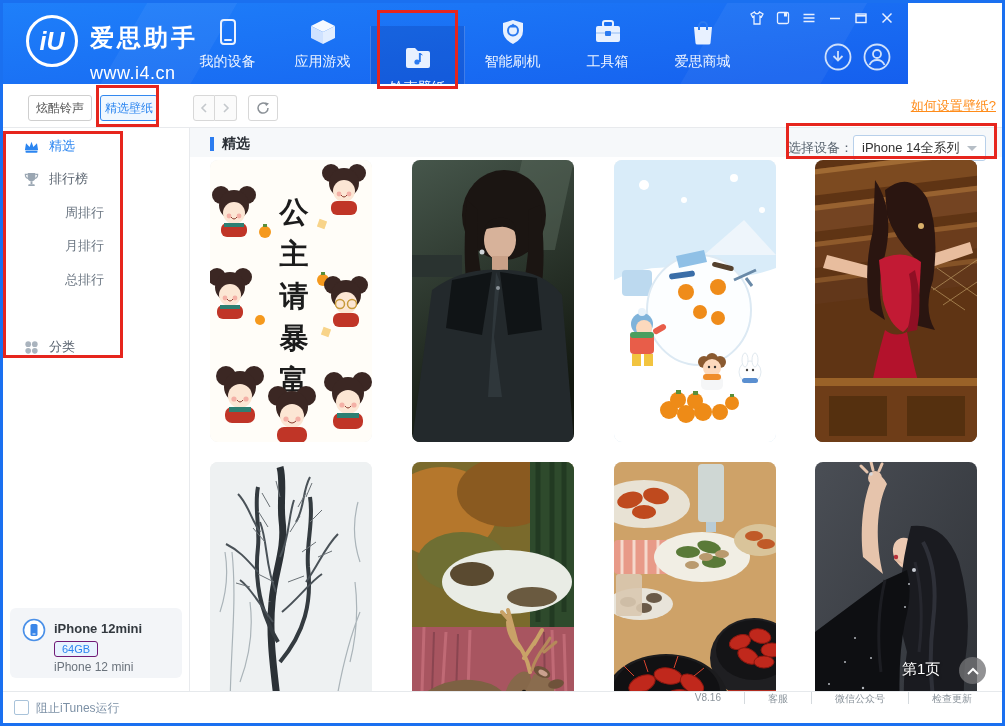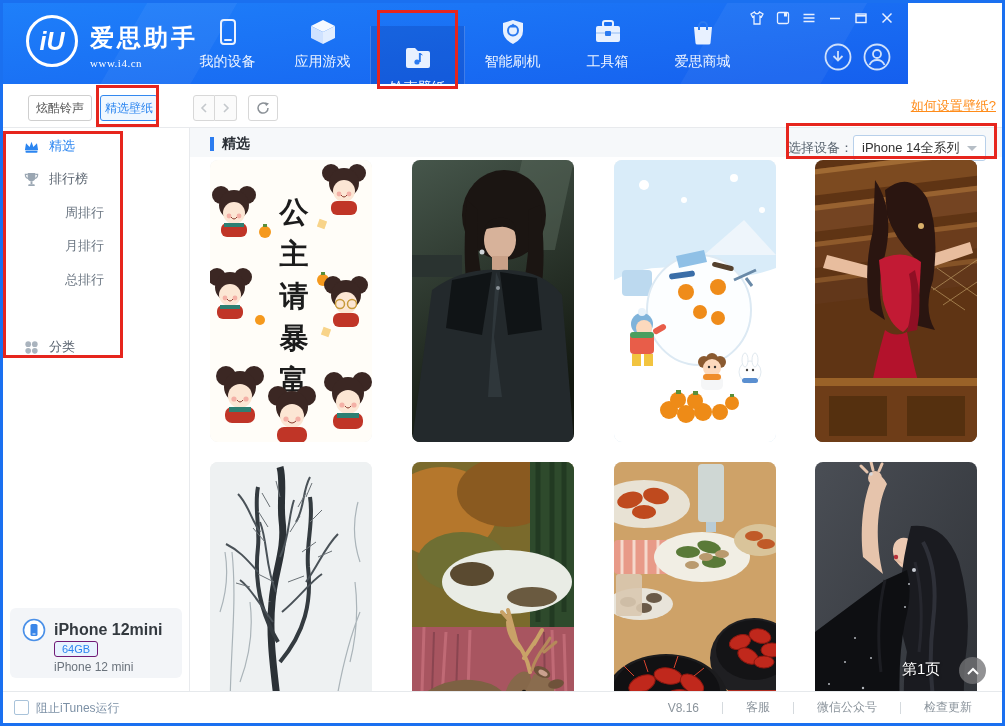--- a/index.html
+++ b/index.html
@@ -11,21 +11,21 @@
   
   .header{position:absolute;left:0;top:0;width:908px;height:84px;
     background:linear-gradient(173deg,#1e80fa 0%,#155fee 100%);overflow:hidden;}
   .header::before{content:"";position:absolute;left:0;top:0;width:100%;height:3px;background:#0c46c4;}
   .sheen{position:absolute;background:rgba(255,255,255,.05);transform:skewX(-30deg);}
   .logo-circle{position:absolute;left:26px;top:15px;width:52px;height:52px;border:3px solid #fff;
     border-radius:50%;box-sizing:border-box;color:#fff;font-weight:bold;font-size:25px;
     display:flex;align-items:center;justify-content:center;font-style:italic;}
   .brand{position:absolute;left:90px;top:22px;color:#fff;}
   .brand-name{font-size:24px;font-weight:bold;letter-spacing:3px;}
-  .brand-url{font-size:11px;margin-top:3px;letter-spacing:.5px;font-family:Liberation Serif, serif;}
+  .brand-url{font-size:18px;margin-top:9px;letter-spacing:.5px;}
 
   .nav{position:absolute;left:180px;top:0;height:84px;display:flex;}
   .nav-item{width:95px;height:84px;display:flex;flex-direction:column;align-items:center;
     justify-content:flex-start;padding-top:17px;box-sizing:border-box;color:#eef4ff;cursor:pointer;}
   .nav-item svg{width:30px;height:30px;}
   .nav-label{font-size:14px;margin-top:6px;white-space:nowrap;}
   .nav-item.selected{background:rgba(7,42,140,.22);
     border-left:1px solid rgba(150,190,255,.35);border-right:1px solid rgba(150,190,255,.35);margin-top:26px;}
 
   .winctl{position:absolute;top:9px;right:13px;display:flex;gap:9px;z-index:20;}
@@ -53,21 +53,21 @@
   .leftpanel{position:absolute;left:0;top:128px;width:190px;height:563px;background:#fff;
     border-right:1px solid #e8eaed;box-sizing:border-box;}
   .side-item{position:absolute;left:0;width:188px;height:28px;display:flex;align-items:center;
     font-size:13px;color:#5a6470;cursor:pointer;}
   .side-item svg{width:17px;height:17px;margin-left:23px;margin-right:9px;}
   .side-item.active{color:#2b85f0;}
   .side-item.sub{padding-left:65px;box-sizing:border-box;color:#6b7682;}
 
   .devcard{position:absolute;left:10px;top:480px;width:172px;height:70px;background:#f3f5f8;border-radius:6px;}
   .devcard .dicon{position:absolute;left:12px;top:10px;width:24px;height:24px;}
-  .devname{position:absolute;left:44px;top:13px;font-size:16px;font-weight:bold;color:#33393f;}
+  .devname{position:absolute;left:44px;top:13px;font-size:13px;font-weight:bold;color:#33393f;}
   .devcap{position:absolute;left:44px;top:33px;font-size:11px;color:#2b85f0;background:#e8f3fe;
     border:1px solid #701a75;border-radius:3px;padding:1px 7px;}
   .devmodel{position:absolute;left:44px;top:52px;font-size:12px;color:#6b737c;}
 
   
   .content{position:absolute;left:190px;top:128px;width:815px;height:563px;background:#fff;overflow:hidden;}
   .section-strip{position:absolute;left:0;top:0;width:815px;height:29px;background:#f6f8fa;}
   .section-title{position:absolute;left:20px;top:7px;font-size:14px;font-weight:bold;color:#2a2f36;
     display:flex;align-items:center;}
   .section-title .bar{display:inline-block;width:4px;height:14px;background:#2b7cf0;margin-right:8px;}
@@ -88,22 +88,22 @@
     text-shadow:0 1px 3px rgba(0,0,0,.6);z-index:8;}
   .scrolltop{position:absolute;left:769px;top:529px;width:27px;height:27px;border-radius:50%;
     background:rgba(115,115,118,.78);display:flex;align-items:center;justify-content:center;z-index:8;cursor:pointer;}
 
   
   .footer{position:absolute;left:0;bottom:3px;width:1005px;height:32px;background:#fff;
     border-top:1px solid #e6e9ec;box-sizing:border-box;z-index:10;}
   .chkwrap{position:absolute;left:14px;top:8px;display:flex;cursor:pointer;}
   .chk{width:13px;height:13px;border:1px solid #a9c3da;border-radius:2px;background:#fff;}
   .chklabel{margin-left:7px;font-size:12px;color:#7d91a6;}
-  .footright{position:absolute;right:10px;top:0;height:31px;display:flex;align-items:center;
-    font-size:12px;color:#8b949c;}
+  .footright{position:absolute;right:10px;top:0;height:31px;display:flex;
+    font-size:10px;color:#8b949c;}
   .footright .fitem{padding:0 23px;cursor:pointer;white-space:nowrap;}
   .footright .fver{cursor:default;}
   .fsep{width:1px;height:12px;background:#d5dade;}
 
   
   .anno{position:absolute;border:3px solid #e6251d;box-sizing:border-box;z-index:50;pointer-events:none;}
 </style>
 </head>
 <body>
 

